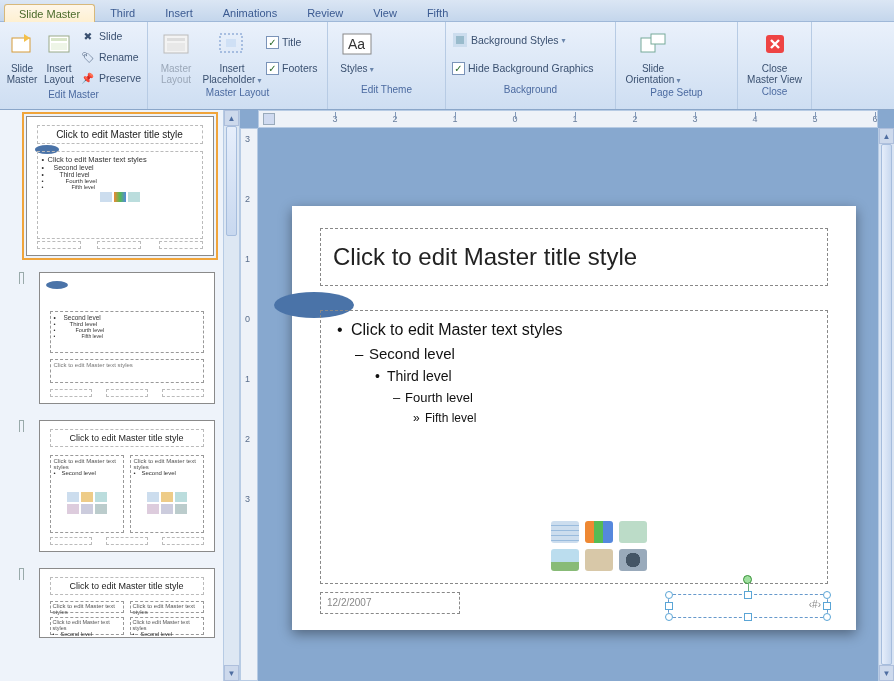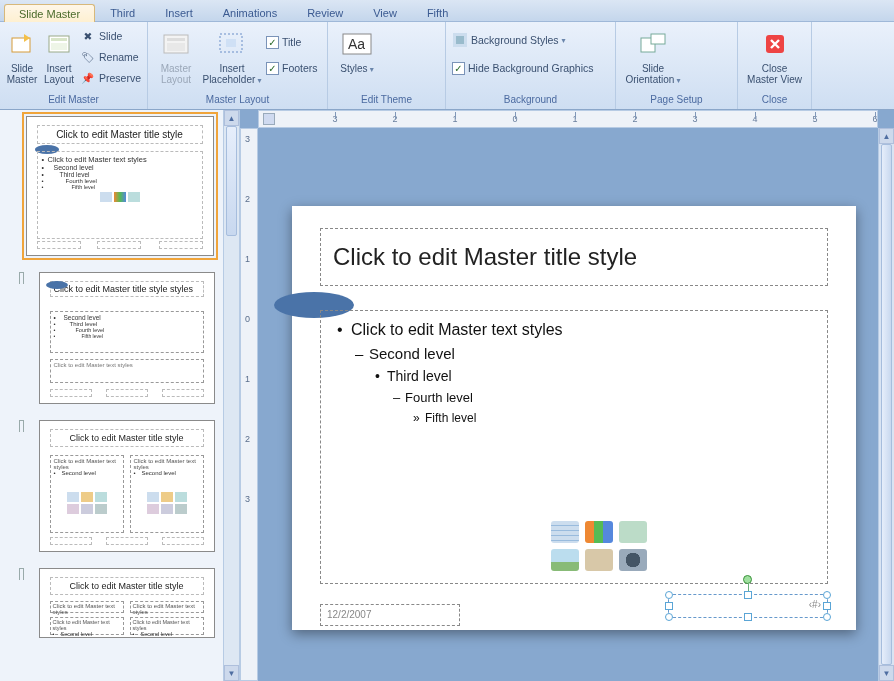--- a/index.html
+++ b/index.html
@@ -7,21 +7,21 @@
 
   
   .tabstrip { height: 22px; background: linear-gradient(#dbe6f4,#c4d6ec); border-bottom: 1px solid #9fb8d8; display: flex; align-items: flex-end; padding-left: 4px; }
   .tab { padding: 3px 14px 2px; font-size: 11px; color: #3b5a91; cursor: default; border: 1px solid transparent; border-bottom: none; border-radius: 3px 3px 0 0; }
   .tab.active { background: linear-gradient(#fef6e8,#fef0d1); border-color: #d7b87a; color: #4a6a2a; position: relative; top: 1px; }
 
   
   .ribbon { height: 88px; background: linear-gradient(#eaf1fb,#cedef2); border-bottom: 1px solid #8aa6c9; display: flex; }
   .group { border-right: 1px solid #b7cbe4; padding: 2px 6px 0; display: flex; flex-direction: column; justify-content: space-between; }
   .group-body { flex: 1; display: flex; align-items: flex-start; gap: 4px; padding-top: 2px; }
-  .group-label { text-align: center; font-size: 10px; color: #4b6aa0; padding: 1px 0 4px; white-space: nowrap; }
+  .group-label { text-align: center; font-size: 10px; color: #4b6aa0; padding: 1px 0 14px; white-space: nowrap; }
   .bigbtn { width: 46px; text-align: center; font-size: 10px; color: #3a5070; line-height: 11px; padding-top: 2px; }
   .bigbtn.disabled { color: #9aa7b8; }
   .bigbtn .bicon { width: 32px; height: 32px; margin: 0 auto 3px; display: flex; align-items: center; justify-content: center; }
   .smallrow { display: flex; align-items: center; gap: 3px; font-size: 10.5px; color: #3a5070; height: 20px; }
   .smallrow .sicon { width: 16px; height: 16px; display: inline-flex; align-items: center; justify-content: center; }
   .chk { width: 13px; height: 13px; border: 1px solid #7a93b8; background: #fff; display: inline-flex; align-items: center; justify-content: center; font-size: 10px; color: #2a6a2a; }
   .dd::after { content: " ▾"; font-size: 8px; color: #6a85ab; }
 
   
   .workspace { display: flex; height: calc(681px - 22px - 88px); }
@@ -66,21 +66,21 @@
   .ph-body .lv2::before { content:"–"; position:absolute; left:20px; }
   .ph-body .lv3 { padding-left:52px; position:relative; margin-bottom:6px; font-size:14px; }
   .ph-body .lv3::before { content:"•"; position:absolute; left:40px; }
   .ph-body .lv4 { padding-left:70px; position:relative; margin-bottom:6px; font-size:13px; }
   .ph-body .lv4::before { content:"–"; position:absolute; left:58px; }
   .ph-body .lv5 { padding-left:90px; position:relative; font-size:12px; }
   .ph-body .lv5::before { content:"»"; position:absolute; left:78px; }
   .content-icons { position:absolute; top:210px; left:230px; display:grid; grid-template-columns: repeat(3,28px); gap:6px; }
   .content-icons .ci { width:28px; height:22px; border-radius:3px; }
 
-  .ph-date, .ph-num { bottom:4px; height:22px; font-size:10px; color:#888; padding:4px 6px; }
+  .ph-date, .ph-num { bottom:16px; height:22px; font-size:10px; color:#888; padding:4px 6px; }
   .ph-date { left:28px; width:140px; }
 
   
   .ph-num-sel { position:absolute; right:28px; bottom:12px; width:160px; height:24px; border:1px dashed #69c; }
   .ph-num-sel .handle { position:absolute; width:8px; height:8px; background:#fff; border:1px solid #5aa5d6; border-radius:50%; }
   .ph-num-sel .handle.sq { border-radius:0; }
   .ph-num-sel .rot { position:absolute; left:50%; top:-20px; width:9px; height:9px; margin-left:-5px; border:1px solid #3a923a; background:#9fe09f; border-radius:50%; }
   .ph-num-sel .rot-line { position:absolute; left:50%; top:-12px; width:1px; height:12px; background:#6aae7a; }
   .ph-num-sel .snum { position:absolute; right:6px; top:4px; font-size:10px; color:#888; }
 </style>
@@ -267,23 +267,20 @@
         </div>
         <div class="thumb-footerbox" style="left:10px;width:44px"></div>
         <div class="thumb-footerbox" style="left:70px;width:44px"></div>
         <div class="thumb-footerbox" style="right:10px;width:44px"></div>
       </div>
     </div>
 
     <div class="thumbwrap" style="padding-left:14px">
       <span class="thumb-handle" style="top:0"></span>
       <div class="thumbcard" style="width:176px;height:132px">
-        <div class="tc-title" style="font-size:9px;line-height:10px;text-align:left;padding:2px 3px">
-          <span>Click to edit Master title style styles</span>
-        </div>
         <div class="thumb-ellipse" style="top:8px;left:6px;width:22px;height:8px"></div>
         <div class="thumb-dash" style="top:38px;left:10px;right:10px;height:42px;padding:2px 3px">
           <div class="bul" style="padding-left:10px;font-size:6.5px">Second level</div>
           <div class="bul" style="padding-left:16px;font-size:6px">Third level</div>
           <div class="bul" style="padding-left:22px;font-size:5.5px">Fourth level</div>
           <div class="bul" style="padding-left:28px;font-size:5px">Fifth level</div>
         </div>
         <div class="thumb-dash" style="top:86px;left:10px;right:10px;height:24px;padding:2px 3px;font-size:6px;color:#777">Click to edit Master text styles</div>
         <div class="thumb-footerbox" style="left:10px;width:42px"></div>
         <div class="thumb-footerbox" style="left:66px;width:42px"></div>

